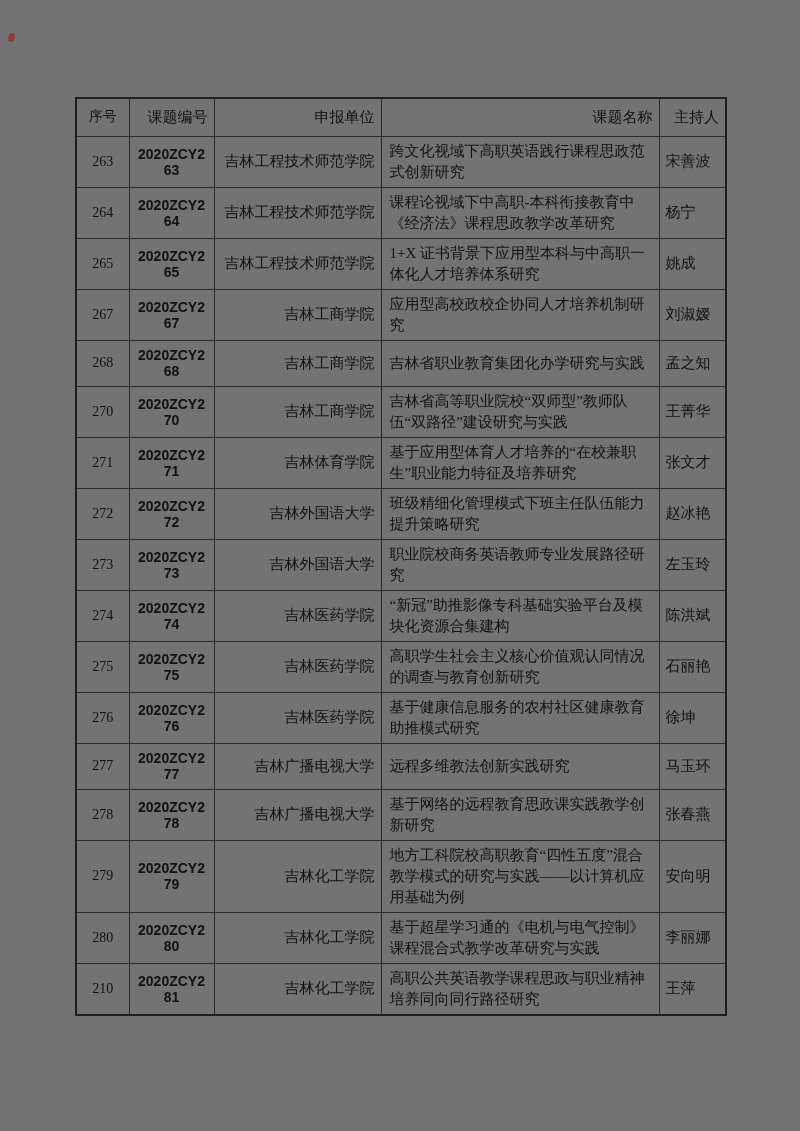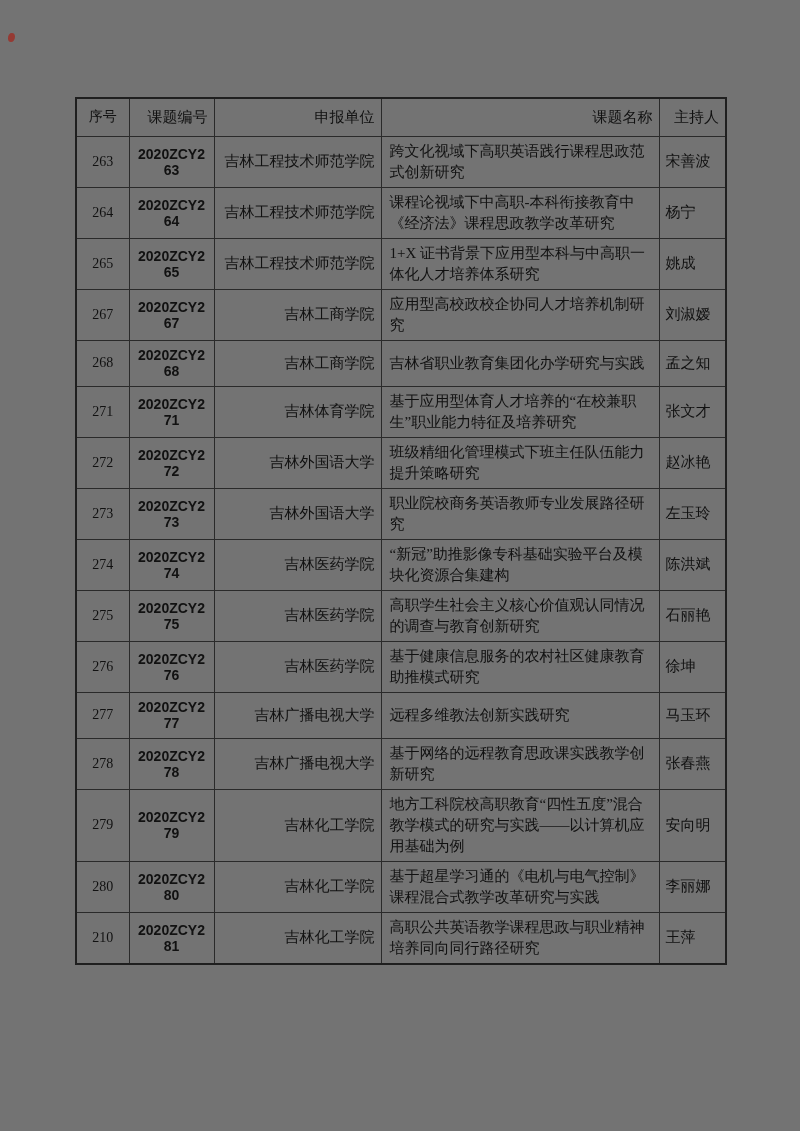--- a/index.html
+++ b/index.html
@@ -94,20 +94,27 @@
           <td class="c-leader">刘淑嫒</td>
         </tr>
         <tr>
           <td class="c-no">268</td>
           <td class="c-code">2020ZCY268</td>
           <td class="c-org">吉林工商学院</td>
           <td class="c-title">吉林省职业教育集团化办学研究与实践</td>
           <td class="c-leader">孟之知</td>
         </tr>
         <tr>
+          <td class="c-no">270</td>
+          <td class="c-code">2020ZCY270</td>
+          <td class="c-org">吉林工商学院</td>
+          <td class="c-title">吉林省高等职业院校“双师型”教师队伍“双路径”建设研究与实践</td>
+          <td class="c-leader">王菁华</td>
+        </tr>
+        <tr>
           <td class="c-no">271</td>
           <td class="c-code">2020ZCY271</td>
           <td class="c-org">吉林体育学院</td>
           <td class="c-title">基于应用型体育人才培养的“在校兼职生”职业能力特征及培养研究</td>
           <td class="c-leader">张文才</td>
         </tr>
         <tr>
           <td class="c-no">272</td>
           <td class="c-code">2020ZCY272</td>
           <td class="c-org">吉林外国语大学</td>

